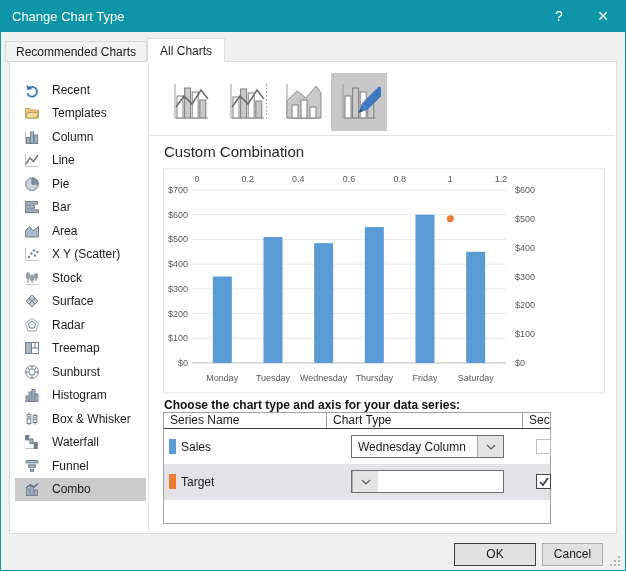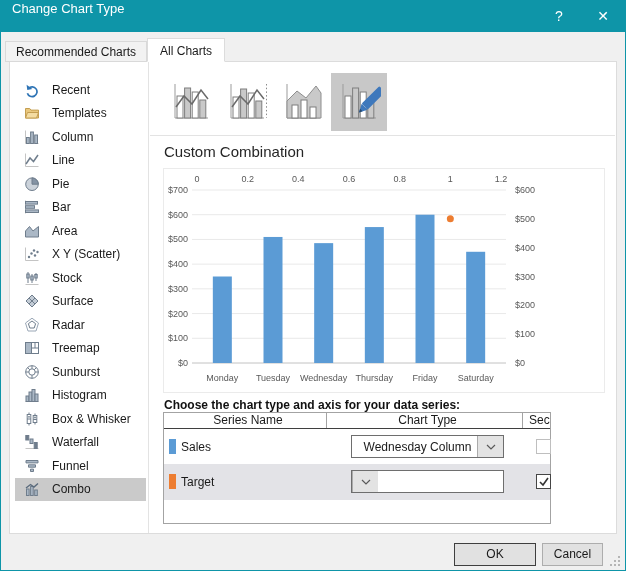--- a/index.html
+++ b/index.html
@@ -1,31 +1,31 @@
 <!DOCTYPE html>
 <html><head>
 <meta charset="utf-8">
 <style>
   * { margin:0; padding:0; box-sizing:border-box; }
   html,body { width:626px; height:571px; font-family:"Liberation Sans","DejaVu Sans",sans-serif; }
   .window { position:relative; width:626px; height:571px; background:#F0F0F0; border:1px solid #0E95A8; overflow:hidden; }
 
   
-  .titlebar { display:flex; height:31px; background:#0E95A8; color:#fff; }
+  .titlebar { display:flex; align-items:center; height:31px; background:#0E95A8; color:#fff; }
   .title-text { margin-left:11px; font-size:13px; }
   .tb-btn { width:44px; height:31px; line-height:31px; text-align:center; font-size:14px; color:#fff; cursor:default; }
   .tb-help { margin-left:auto; }
 
   
   .tabstrip { position:absolute; top:38px; left:4px; height:23px; display:flex; align-items:flex-end; z-index:3; }
   .tab { height:21px; padding:3px 10px 0; font-size:12px; color:#1A1A1A; background:#F2F2F2; border:1px solid #D9D9D9; white-space:nowrap; }
   .tab.selected { height:24px; padding:5px 12px 0; background:#fff; border-color:#DCDCDC; border-bottom-color:#fff; }
 
   
-  .page { position:absolute; left:8px; top:60px; width:608px; height:473px; background:#fff; border:1px solid #DCDCDC; z-index:2;text-align:center; }
+  .page { position:absolute; left:8px; top:60px; width:608px; height:473px; background:#fff; border:1px solid #DCDCDC; z-index:2; }
 
   
   .sidebar { position:absolute; left:0; top:0; width:139px; height:100%; border-right:1px solid #E3E3E3; padding-top:16px; }
   .side-item { height:23.5px; display:flex; align-items:center; padding:0 4px 0 9px; margin:0 2px 0 5px; font-size:12px; color:#1A1A1A; cursor:default; white-space:nowrap; }
   .side-item.selected { background:#CACACA; }
   .side-icon { width:16px; height:16px; margin-right:12px; flex:none; }
   .side-icon svg { width:16px; height:16px; display:block; }
 
   
   .rpanel { position:absolute; left:140px; top:0; right:0; bottom:0;border-radius:29px; }

